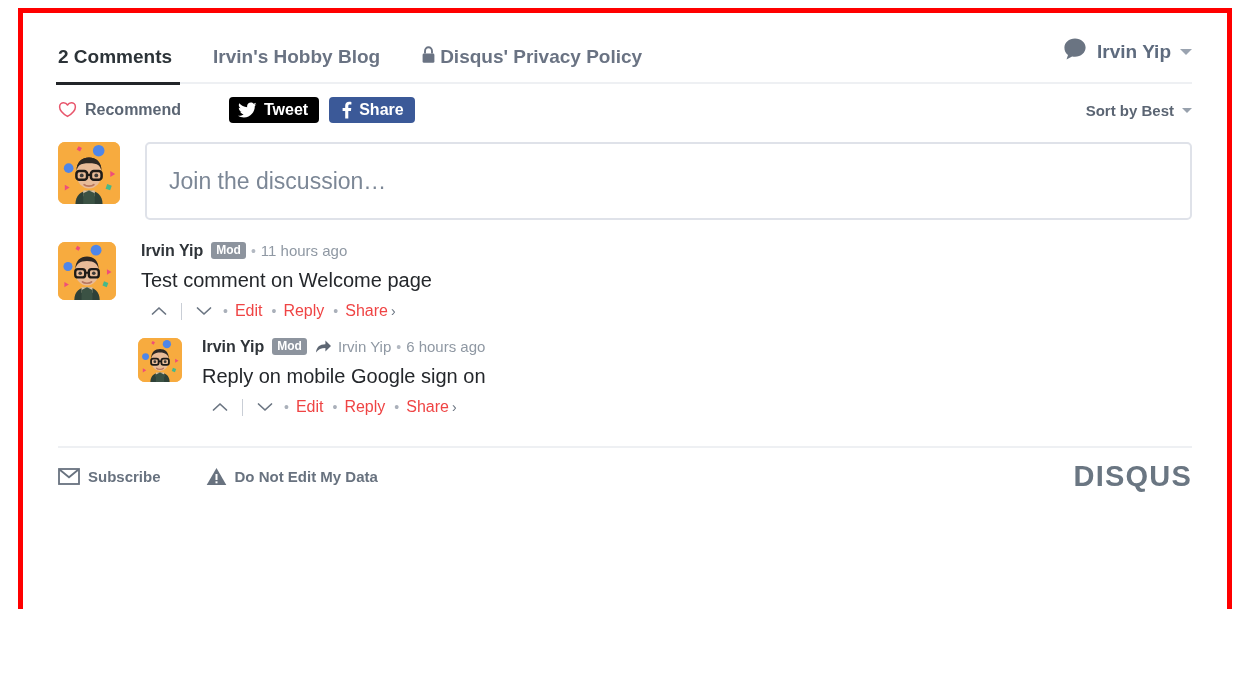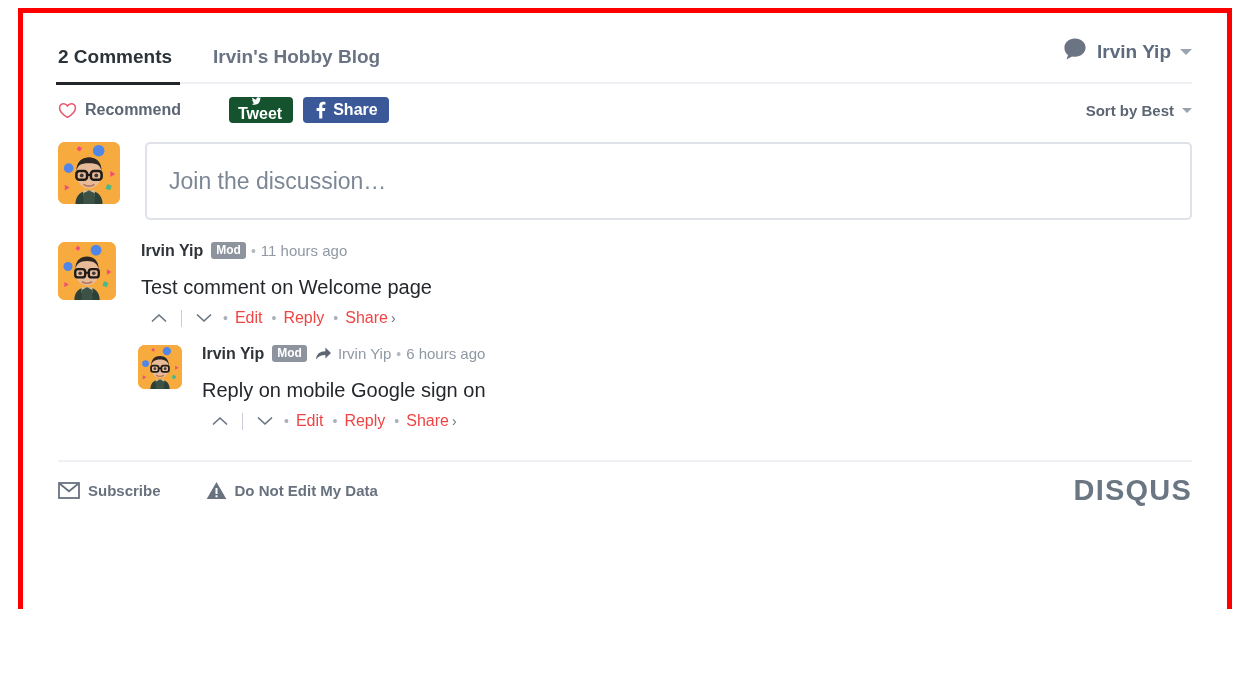--- a/index.html
+++ b/index.html
@@ -119,21 +119,21 @@
   
   .toolbar {
     position: relative;
     display: flex;
     align-items: center;
     height: 48px;
     margin-top: 2px;
   }
   .recommend {
     display: flex;
-    align-items: flex-end;
+    align-items: flex-start;
     font-size: 16px;
     font-weight: bold;
     color: #5b6573;
     cursor: pointer;
     margin-right: 48px;
     white-space: nowrap;
   }
   .recommend .heart-icon { margin-right: 8px; display: inline-flex; }
   .share-btn {
     display: inline-flex;
@@ -242,21 +242,21 @@
     color: #8f98a3;
     font-size: 15px;
     cursor: pointer;
   }
   .meta-dot { color: #b3b9c2; margin: 0 5px; font-size: 14px; }
   .timestamp { color: #8f98a3; font-size: 15px; cursor: pointer; }
 
   .comment-text {
     font-size: 20px;
     color: #24272b;
-    margin-top: 16px;
+    margin-top: 9px;
     line-height: 1.25;
   }
 
   .actions {
     display: flex;
     align-items: center;
     margin-top: 9px;
     margin-left: 8px;
     font-size: 16px;
     color: #6b7582;
@@ -324,20 +324,28 @@
           <div class="header-rule"></div>
 
           <div class="tab active">
             <span>2 Comments</span>
           </div>
 
           <div class="tab">
             <span>Irvin's Hobby Blog</span>
           </div>
 
+          <div class="tab">
+            <span class="lock-icon">
+              <svg width="15" height="18" viewBox="0 0 15 18">
+                <path d="M4 7.5V5.2C4 2.9 5.6 1.2 7.5 1.2S11 2.9 11 5.2v2.3" fill="none" stroke="#6a7383" stroke-width="1.9"></path>
+                <rect x="1.6" y="7.6" width="11.8" height="9.2" rx="1.4" fill="#6a7383"></rect>
+              </svg>
+            </span><span>Disqus' Privacy Policy</span>
+          </div>
 
           <div class="user-menu">
             <span class="avatar-bubble">
               <svg width="26" height="26" viewBox="0 0 26 26">
                 <path d="M13 2.4c6 0 10.6 4 10.6 9.2 0 5.1-4.7 9.2-10.6 9.2-1 0-2-.1-2.9-.3l-5.6 3 1.5-4.6C3.5 17.2 2.4 14.8 2.4 11.6 2.4 6.4 7 2.4 13 2.4z" fill="#6a7482"></path>
               </svg>
             </span>
             <span>Irvin Yip</span>
             <span class="caret"></span>
           </div>
@@ -347,21 +355,21 @@
 
           <div class="recommend">
             <span class="heart-icon">
               <svg width="19" height="17" viewBox="0 0 19 17">
                 <path d="M9.5 15.4S1.6 10.6 1.6 5.9c0-2.4 1.9-4.2 4.1-4.2 1.7 0 3 1 3.8 2.3.8-1.3 2.1-2.3 3.8-2.3 2.2 0 4.1 1.8 4.1 4.2 0 4.7-7.9 9.5-7.9 9.5z" fill="none" stroke="#e8566c" stroke-width="1.5" stroke-linejoin="round"></path>
               </svg>
             </span>
             <span>Recommend</span>
           </div>
 
-          <div class="share-btn" style="background:#14532d;flex-direction:column;">
+          <div class="share-btn" style="background:#000000;">
             <svg width="19" height="16" viewBox="0 0 19 16">
               <path d="M18.6 2.3c-.7.3-1.4.5-2.2.6.8-.5 1.4-1.2 1.6-2.1-.7.4-1.5.7-2.4.9C15 1 14 .5 12.9.5c-2.1 0-3.8 1.7-3.8 3.8 0 .3 0 .6.1.9C6 5 3.2 3.5 1.3 1.2c-.3.6-.5 1.2-.5 1.9 0 1.3.7 2.5 1.7 3.2-.6 0-1.2-.2-1.7-.5v.1c0 1.8 1.3 3.3 3 3.7-.3.1-.6.1-1 .1-.2 0-.5 0-.7-.1.5 1.5 1.9 2.6 3.5 2.6-1.3 1-2.9 1.6-4.7 1.6H0c1.7 1.1 3.7 1.7 5.9 1.7 7 0 10.9-5.8 10.9-10.9v-.5c.7-.5 1.4-1.2 1.8-2z" fill="#ffffff"></path>
             </svg>
             <span>Tweet</span>
           </div>
 
           <div class="share-btn" style="background:#3b5998; padding-left:12px;">
             <svg width="11" height="18" viewBox="0 0 11 18">
               <path d="M7.3 17.5V9.9h2.6l.4-3H7.3V5c0-.9.2-1.5 1.5-1.5h1.6V.9C10.1.8 9.2.7 8.1.7 5.8.7 4.2 2.1 4.2 4.7v2.2H1.6v3h2.6v7.6h3.1z" fill="#ffffff"></path>
             </svg>

